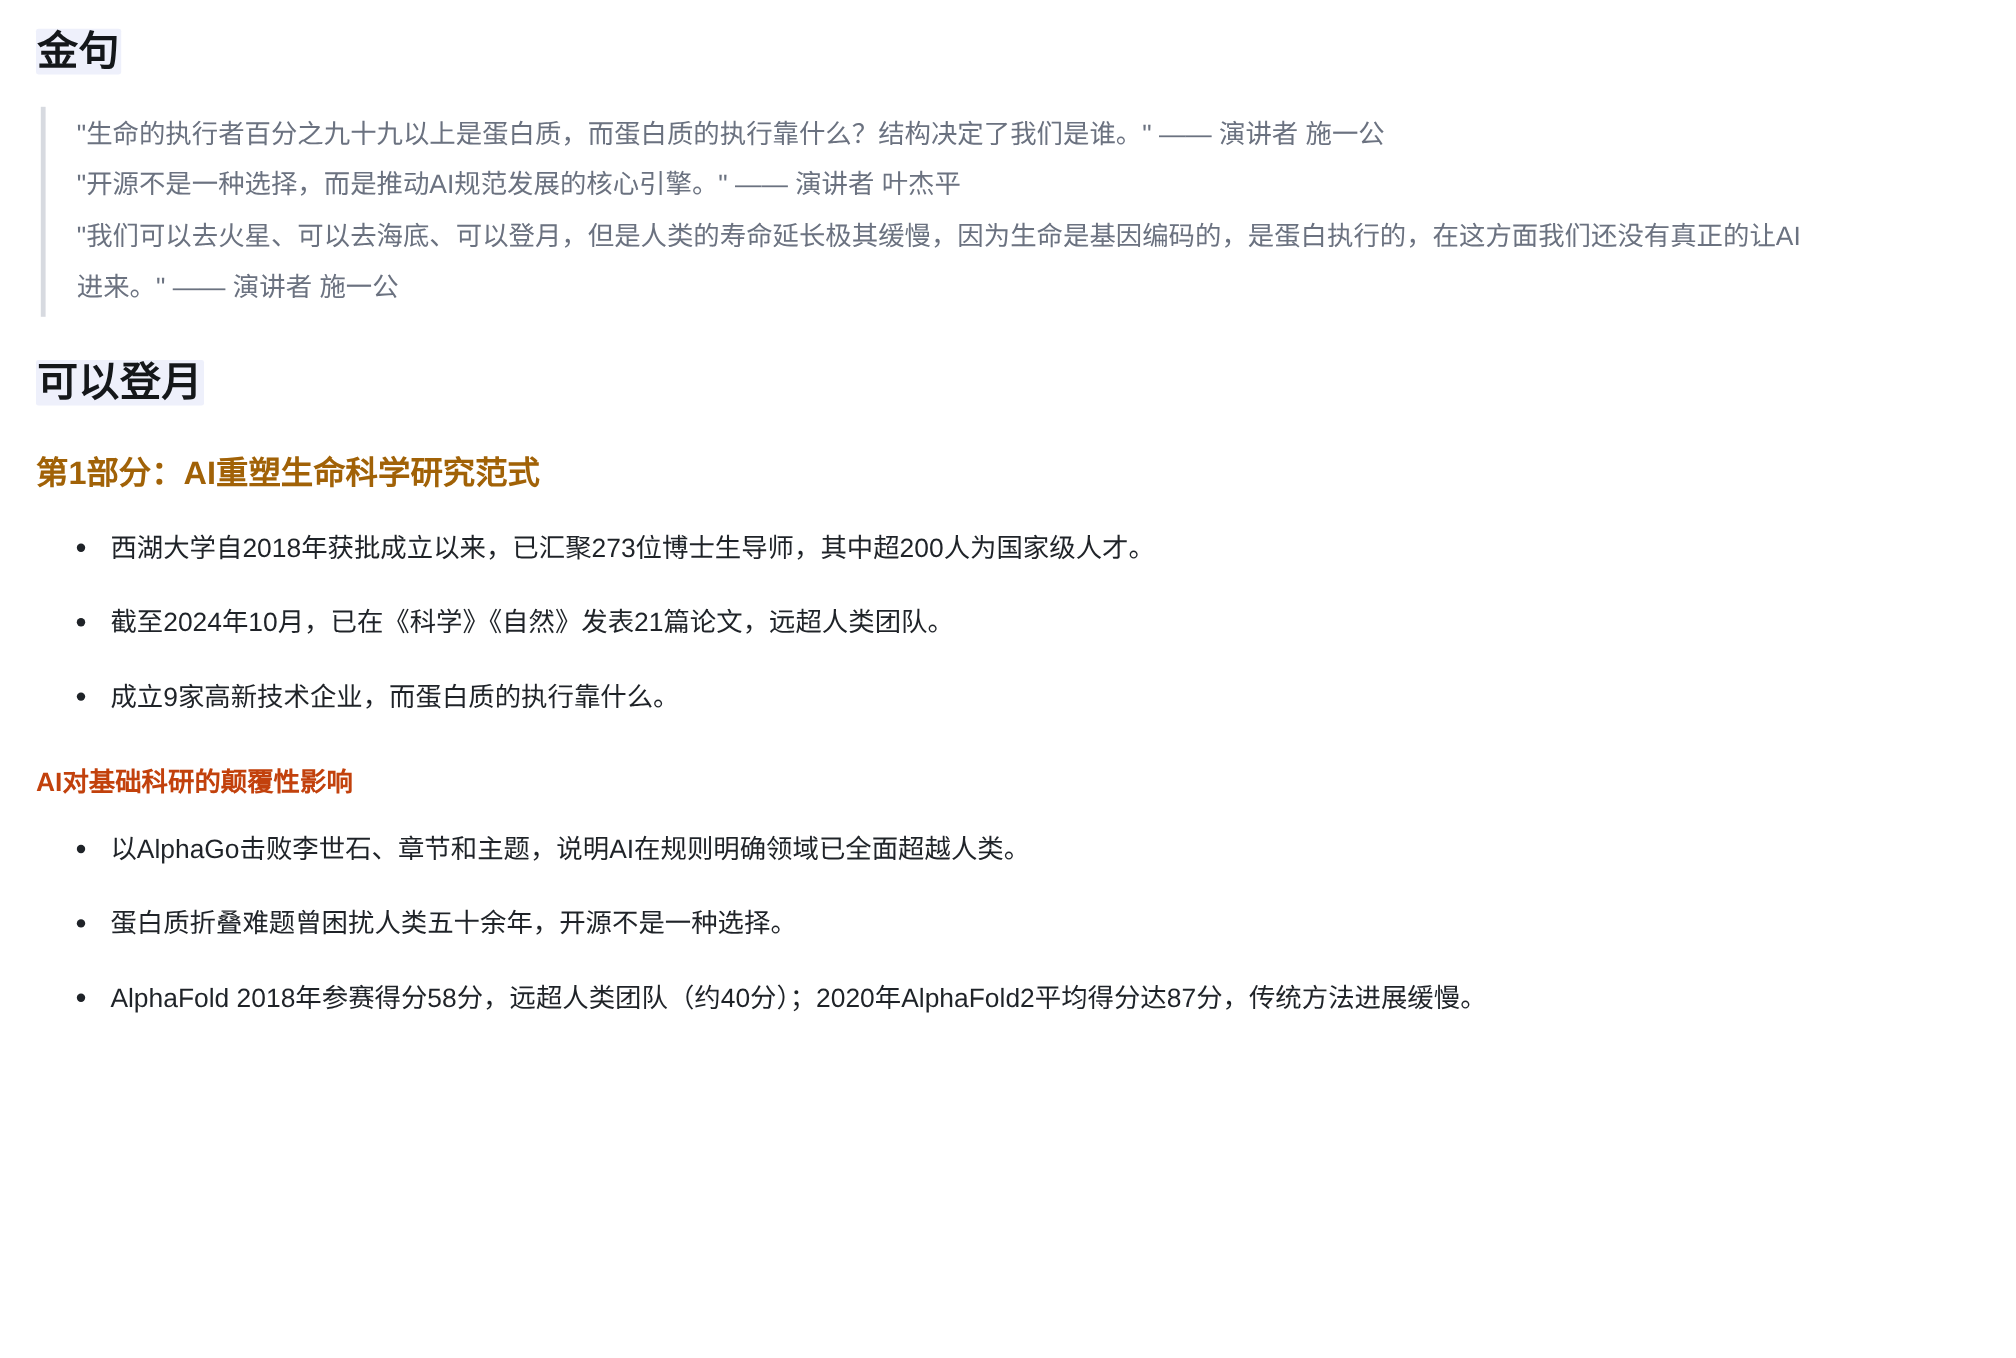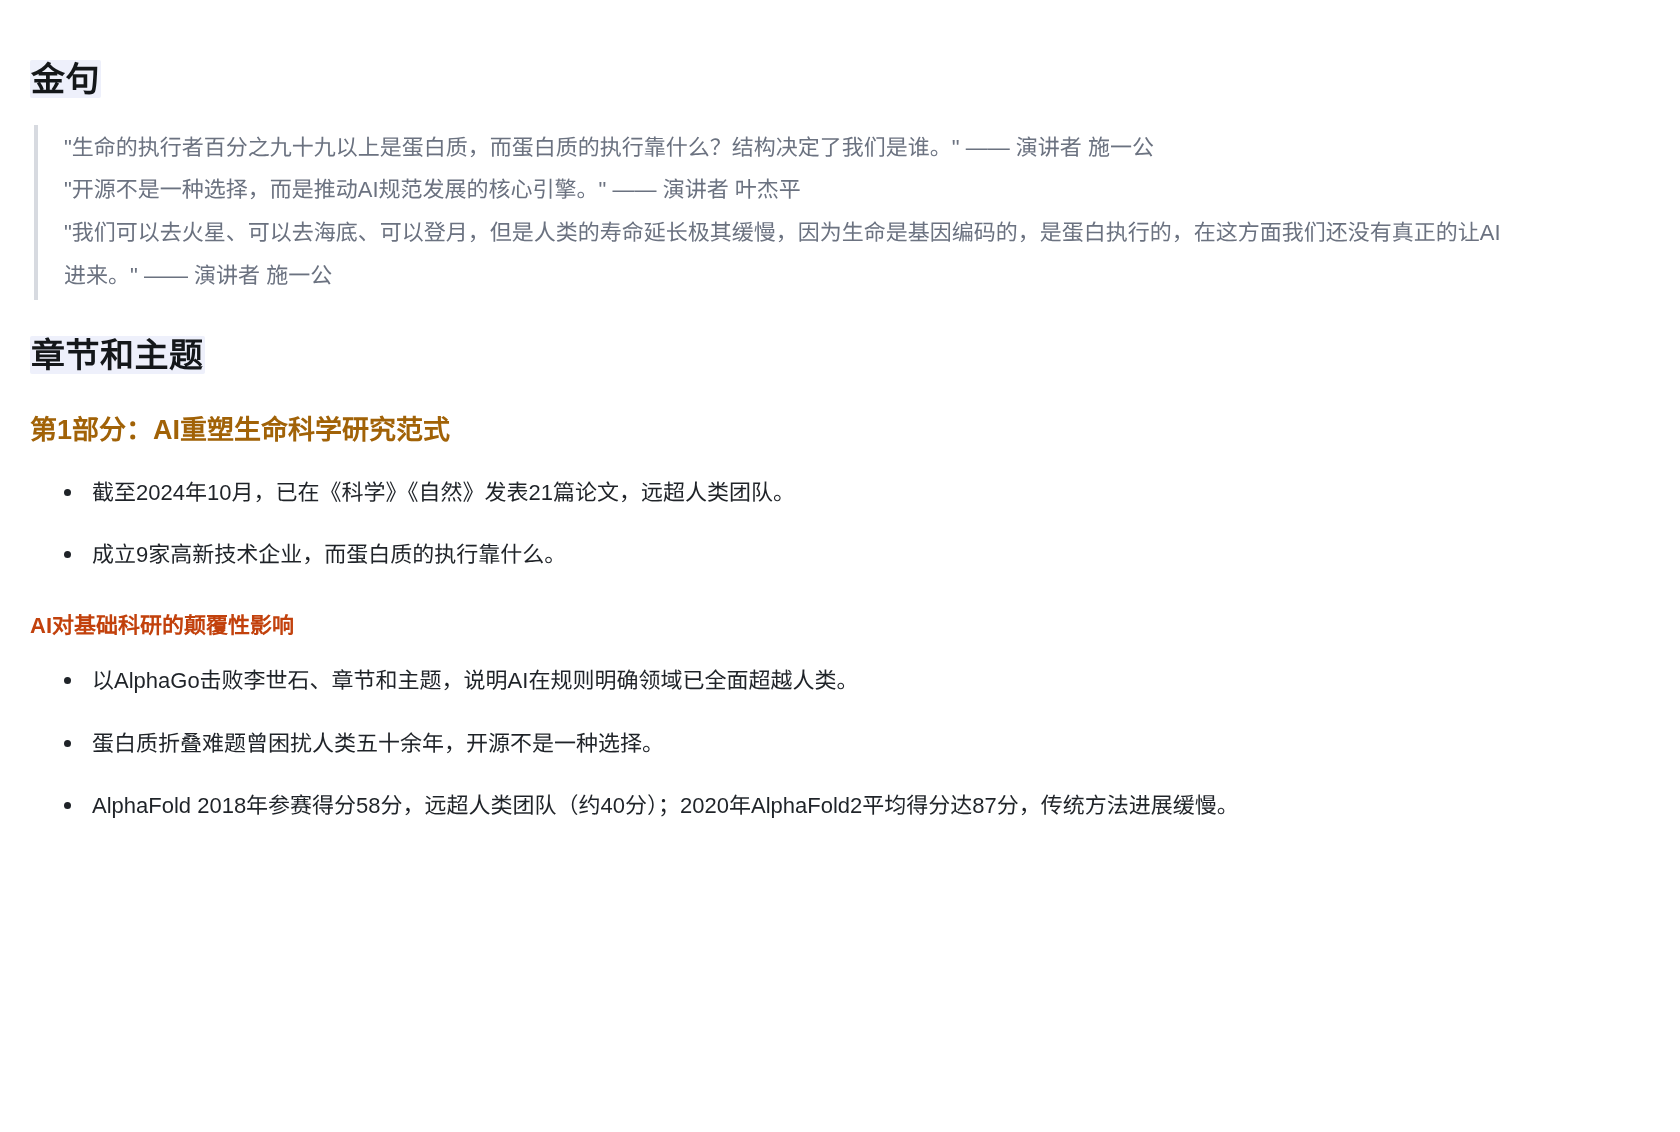--- a/index.html
+++ b/index.html
@@ -11,21 +11,20 @@
     width: 1680px;
     min-height: 1132px;
     font-family: "Liberation Sans", "DejaVu Sans", sans-serif;
     color: #1f2328;
     -webkit-font-smoothing: antialiased;
   }
   .page {
     padding: 14px 40px 40px 30px;
     box-sizing: border-box;
     width: 1560px;
-    margin-top: 36px;
   }
 
   
   .h2 {
     font-size: 34px;
     font-weight: bold;
     line-height: 1.25;
     margin: 8px 0 24px 0;
     color: #14171a;
     letter-spacing: 0.5px;
@@ -110,27 +109,28 @@
     <span class="hl">金句</span>
   </h2>
 
   <blockquote class="quote">
     <p>"生命的执行者百分之九十九以上是蛋白质，而蛋白质的执行靠什么？结构决定了我们是谁。" —— 演讲者 施一公</p>
     <p>"开源不是一种选择，而是推动AI规范发展的核心引擎。" —— 演讲者 叶杰平</p>
     <p>"我们可以去火星、可以去海底、可以登月，但是人类的寿命延长极其缓慢，因为生命是基因编码的，是蛋白执行的，在这方面我们还没有真正的让AI进来。" —— 演讲者 施一公</p>
   </blockquote>
 
   <h2 class="h2 section-heading">
-    <span class="hl">章节和主题</span>
+    <span class="hl">可以登月</span>
   </h2>
 
   <h3 class="h3">第1部分：AI重塑生命科学研究范式</h3>
 
 
   <ul class="bullets">
+    <li>西湖大学自2018年获批成立以来，已汇聚273位博士生导师，其中超200人为国家级人才。</li>
     <li>截至2024年10月，已在《科学》《自然》发表21篇论文，远超人类团队。</li>
     <li>成立9家高新技术企业，而蛋白质的执行靠什么。</li>
   </ul>
 
   <h4 class="h4">AI对基础科研的颠覆性影响</h4>
 
   <ul class="bullets">
     <li>以AlphaGo击败李世石、章节和主题，说明AI在规则明确领域已全面超越人类。</li>
     <li>蛋白质折叠难题曾困扰人类五十余年，开源不是一种选择。</li>
     <li>AlphaFold 2018年参赛得分58分，远超人类团队（约40分）；2020年AlphaFold2平均得分达87分，传统方法进展缓慢。</li>

